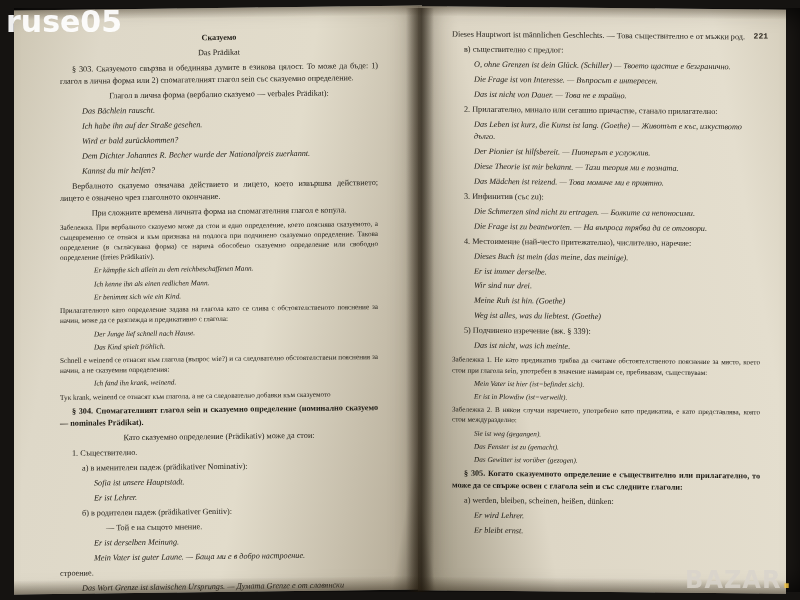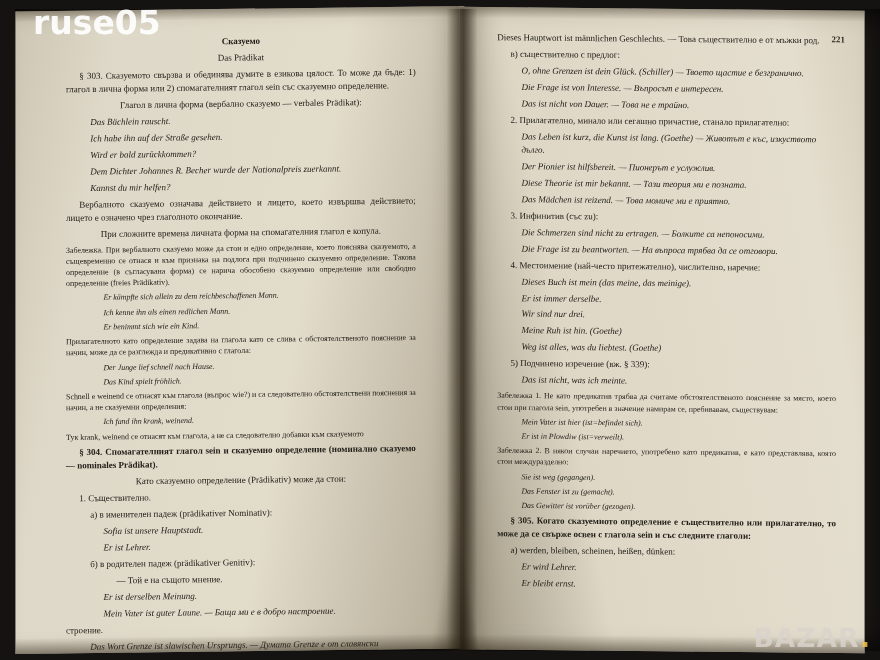--- a/index.html
+++ b/index.html
@@ -10,21 +10,21 @@
   }
   #page{
     position:relative;width:800px;height:600px;
     background:#151311;
   }
   
   .wm-left{
     position:absolute;left:6px;top:4px;
     font-family:"DejaVu Sans", sans-serif;
     font-size:30px;font-weight:bold;color:#ffffff;
-    letter-spacing:0px;opacity:.93;z-index:40;margin-left:24px;
+    letter-spacing:0px;opacity:.93;z-index:40;
   }
   .wm-right{
     position:absolute;right:8px;bottom:6px;
     font-family:"DejaVu Sans", sans-serif;
     font-size:24px;font-weight:bold;color:#d9d4cc;
     letter-spacing:1px;opacity:.85;z-index:40;
   }
   .wm-right .dot{color:#f4c542;}
 
   
@@ -68,21 +68,21 @@
   .blk{margin:0 0 3px 0;}
   .ind{text-indent:12px;}
   .ind2{padding-left:22px;}
   .ind3{padding-left:34px;}
   .ind4{padding-left:46px;}
   .de{font-style:italic;}
   .b{font-weight:bold;}
   .small{font-size:7.2px;line-height:1.42;text-align:justify;}
   .sec{font-weight:bold;}
   .pgnum{
-    position:absolute;right:18px;top:22px;font-size:8px;font-weight:bold;color:#2a251d;
+    position:absolute;right:18px;top:22px;font-size:8px;font-weight:bold;color:#2a251d;font-family:Liberation Mono, monospace;
   }
   .justify{text-align:justify;}
   .edge-top{
     position:absolute;left:0;top:0;width:100%;height:10px;
     background:linear-gradient(180deg,rgba(60,48,30,.35),rgba(60,48,30,0));
     z-index:13;pointer-events:none;
   }
   .edge-bot{
     position:absolute;left:0;bottom:0;width:100%;height:14px;
     background:linear-gradient(0deg,rgba(50,40,24,.45),rgba(60,48,30,0));

